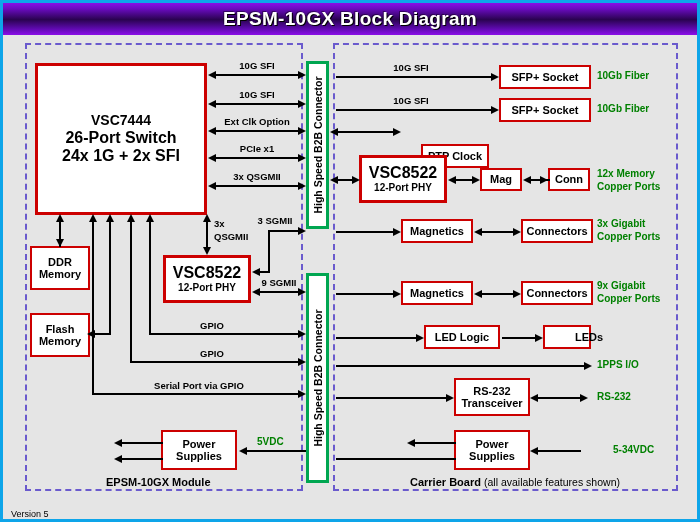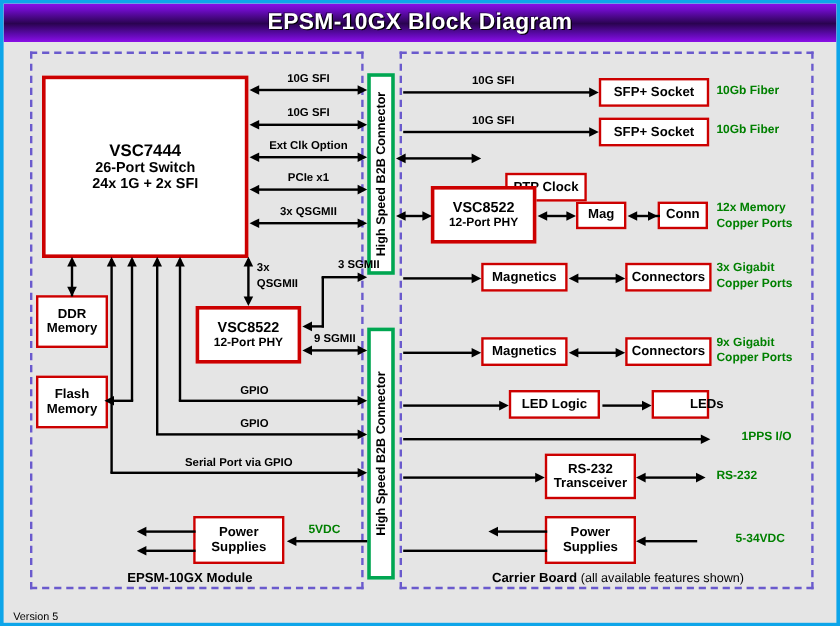--- a/index.html
+++ b/index.html
@@ -32,21 +32,21 @@
   
   .rbox{
     position:absolute;box-sizing:border-box;
     border:2px solid #cc0000;background:#ffffff;
     display:flex;flex-direction:column;align-items:center;justify-content:center;
     color:#000;font-weight:bold;text-align:center;line-height:1.12;
   }
   .rbox.thick{border-width:3px;}
   .rbox .l1{font-size:11px;}
   .rbox .big{font-size:14px;}
-  .rbox .med{font-size:12px;}
+  .rbox .med{font-size:16px;}
   .rbox .sm{font-size:10px;}
   
   .gconn{
     position:absolute;box-sizing:border-box;
     border:3px solid #00a651;background:#fff;
   }
   .gconn span{
     position:absolute;left:50%;top:50%;
     transform:translate(-50%,-50%) rotate(-90deg);
     white-space:nowrap;font-size:10.5px;font-weight:bold;color:#000;
@@ -197,21 +197,21 @@
   <div class="ah d" style="left:200px;top:244px;"></div>
   <div class="ah u" style="left:200px;top:211px;"></div>
   <div class="lbl" style="left:211px;top:215px;">3x</div>
   <div class="lbl" style="left:211px;top:228px;">QSGMII</div>
 
   <div class="ln vl" style="left:265px;top:228px;height:42px;"></div>
   <div class="ln hl" style="left:265px;top:227px;width:31px;"></div>
   <div class="ln hl" style="left:256px;top:268px;width:11px;"></div>
   <div class="ah r" style="left:295px;top:224px;"></div>
   <div class="ah l" style="left:249px;top:265px;"></div>
-  <div class="lbl c" style="left:272px;top:212px;margin-left:24px;">3 SGMII</div>
+  <div class="lbl c" style="left:272px;top:212px;">3 SGMII</div>
 
   <div class="ln hl" style="left:256px;top:288px;width:40px;"></div>
   <div class="ah l" style="left:249px;top:285px;"></div>
   <div class="ah r" style="left:295px;top:285px;"></div>
   <div class="lbl c" style="left:276px;top:274px;">9 SGMII</div>
 
   <div class="ln vl" style="left:146px;top:213px;height:118px;"></div>
   <div class="ln hl" style="left:146px;top:330px;width:150px;"></div>
   <div class="ah u" style="left:143px;top:211px;"></div>
   <div class="ah r" style="left:295px;top:327px;"></div>
@@ -300,21 +300,21 @@
   <div class="ln hl" style="left:333px;top:455px;width:120px;"></div>
 
   <div class="glbl" style="left:594px;top:67px;">10Gb Fiber</div>
   <div class="glbl" style="left:594px;top:100px;">10Gb Fiber</div>
   <div class="glbl" style="left:594px;top:165px;">12x Memory</div>
   <div class="glbl" style="left:594px;top:178px;">Copper Ports</div>
   <div class="glbl" style="left:594px;top:215px;">3x Gigabit</div>
   <div class="glbl" style="left:594px;top:228px;">Copper Ports</div>
   <div class="glbl" style="left:594px;top:277px;">9x Gigabit</div>
   <div class="glbl" style="left:594px;top:290px;">Copper Ports</div>
-  <div class="glbl" style="left:594px;top:356px;margin-left:21px;">1PPS I/O</div>
+  <div class="glbl" style="left:594px;top:356px;">1PPS I/O</div>
   <div class="glbl" style="left:594px;top:388px;">RS-232</div>
   <div class="glbl" style="left:578px;top:441px;margin-left:32px;">5-34VDC</div>
 
   <div class="foot" style="left:103px;top:473px;">
     <span>EPSM-10GX Module</span>
   </div>
   <div class="foot" style="left:407px;top:473px;">
     <span>Carrier Board</span>
     <span class="nrm">(all available features shown)</span>
   </div>

